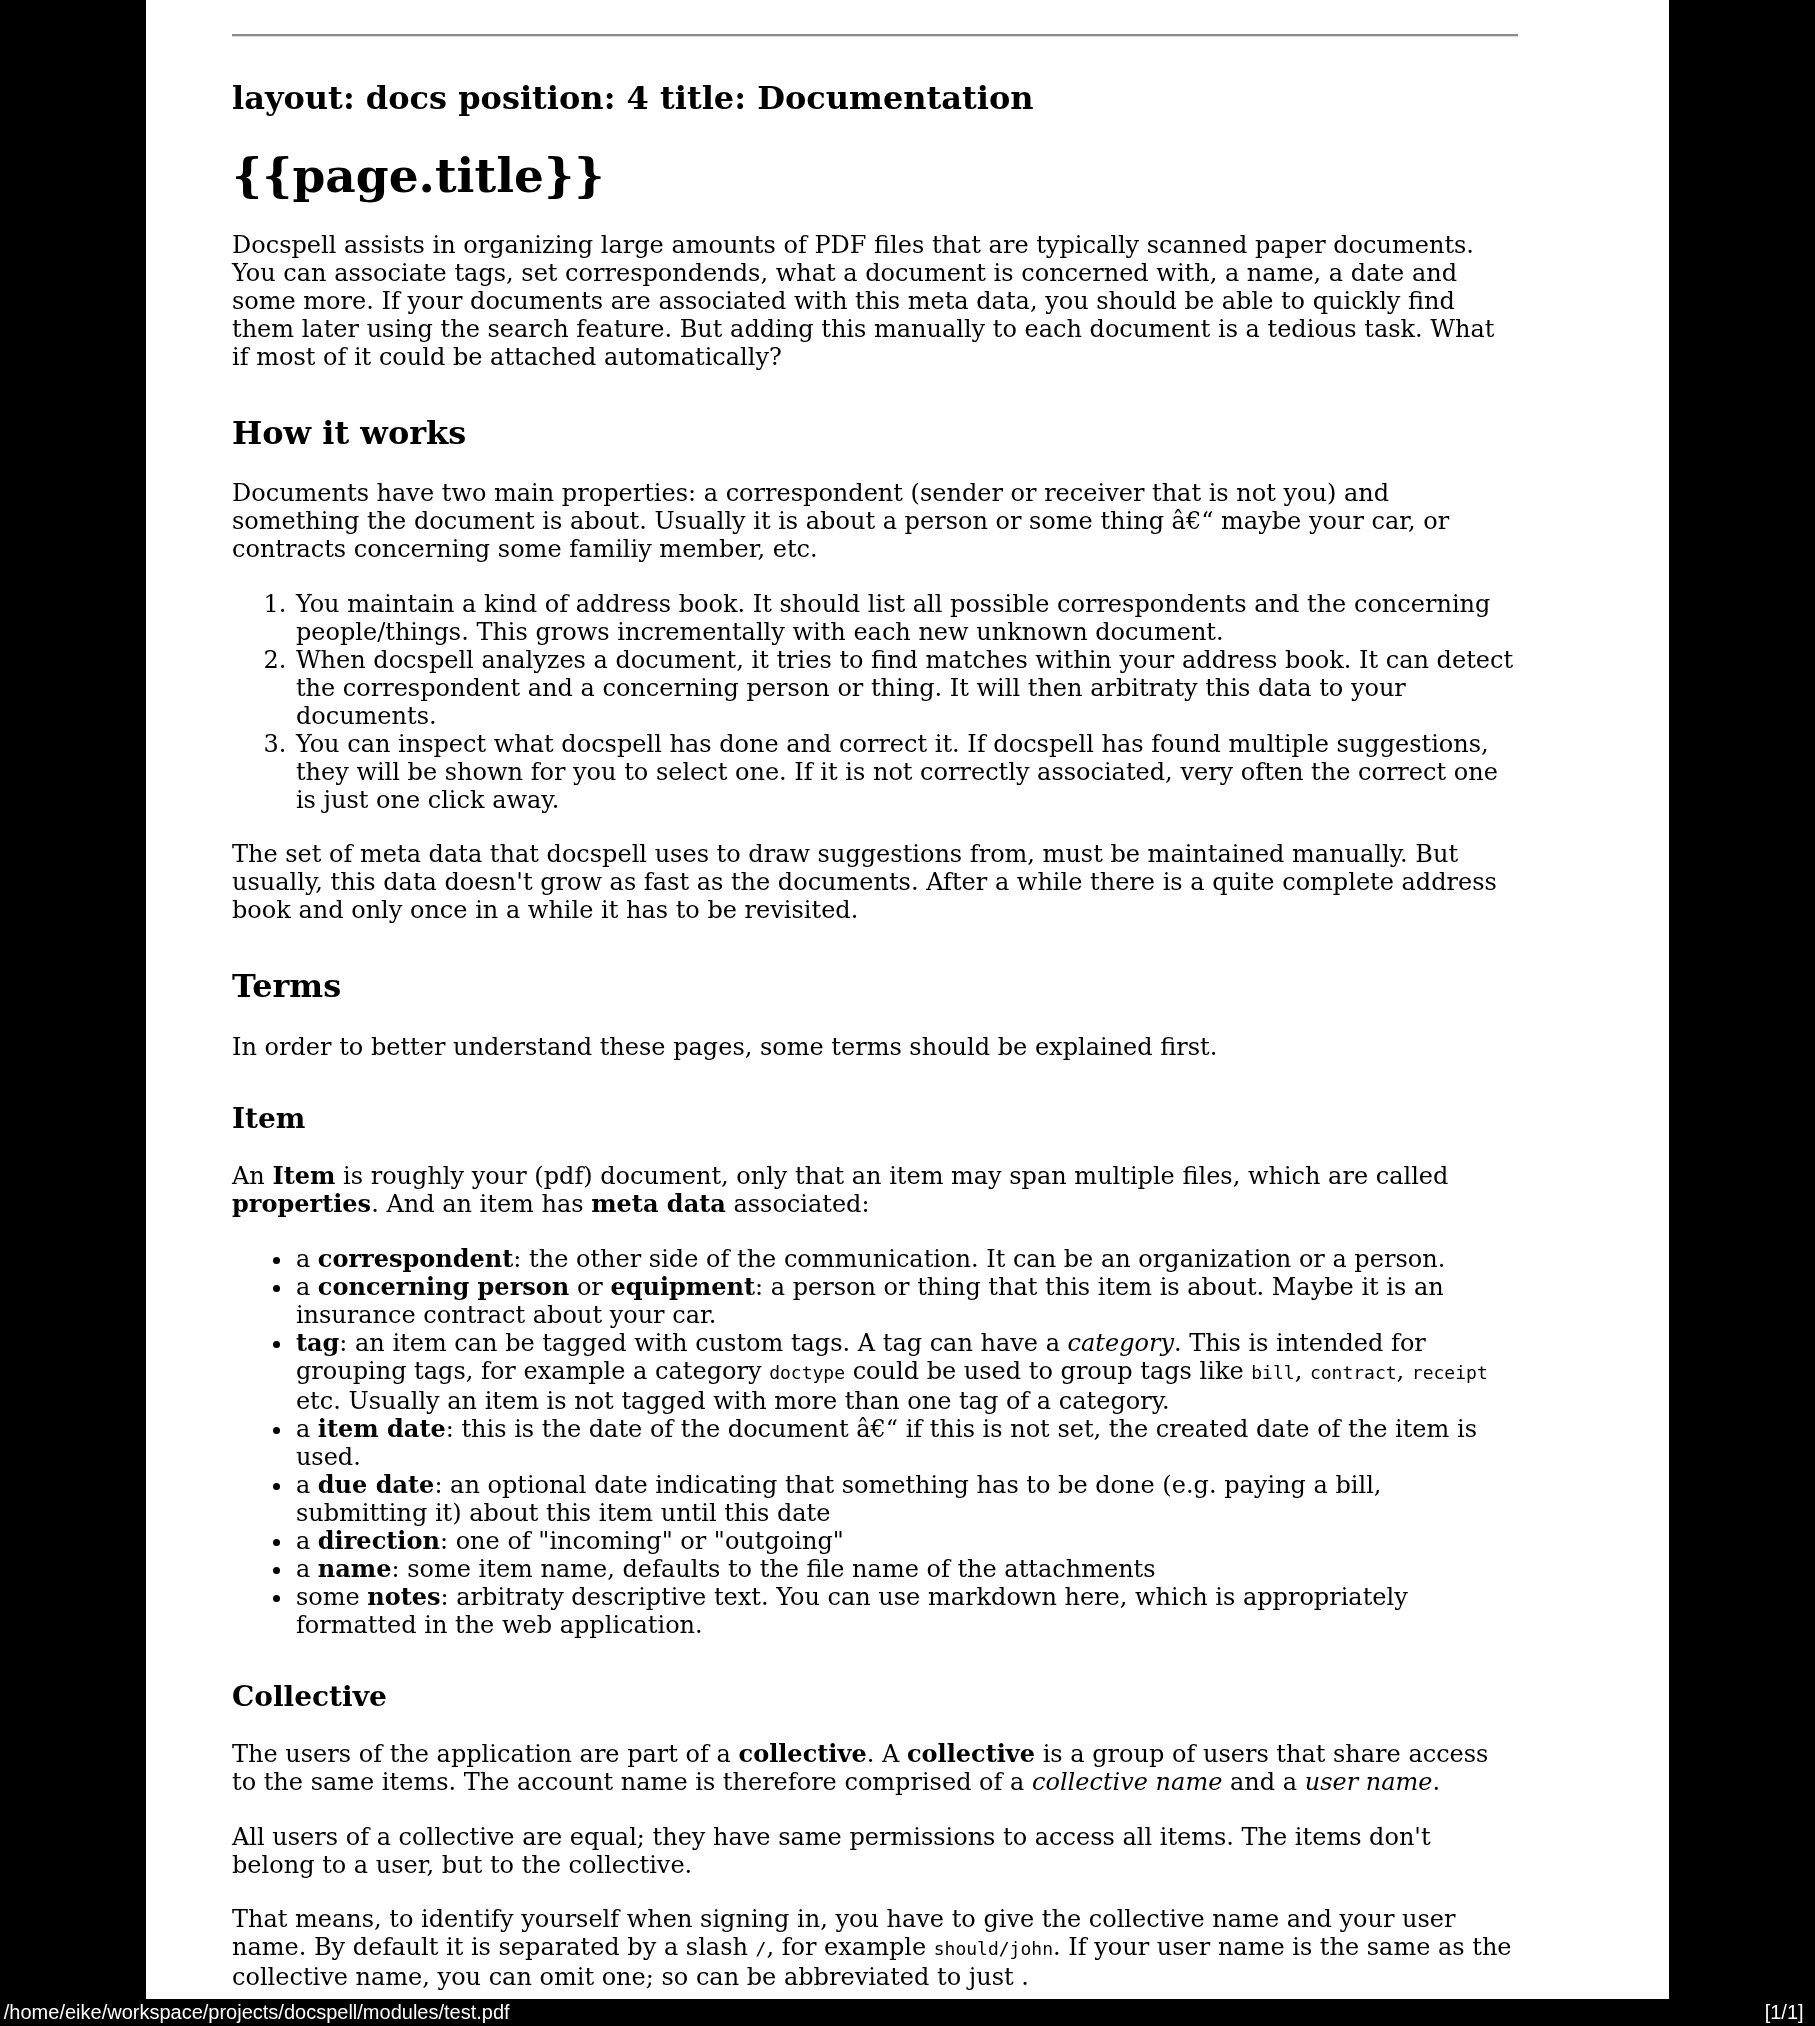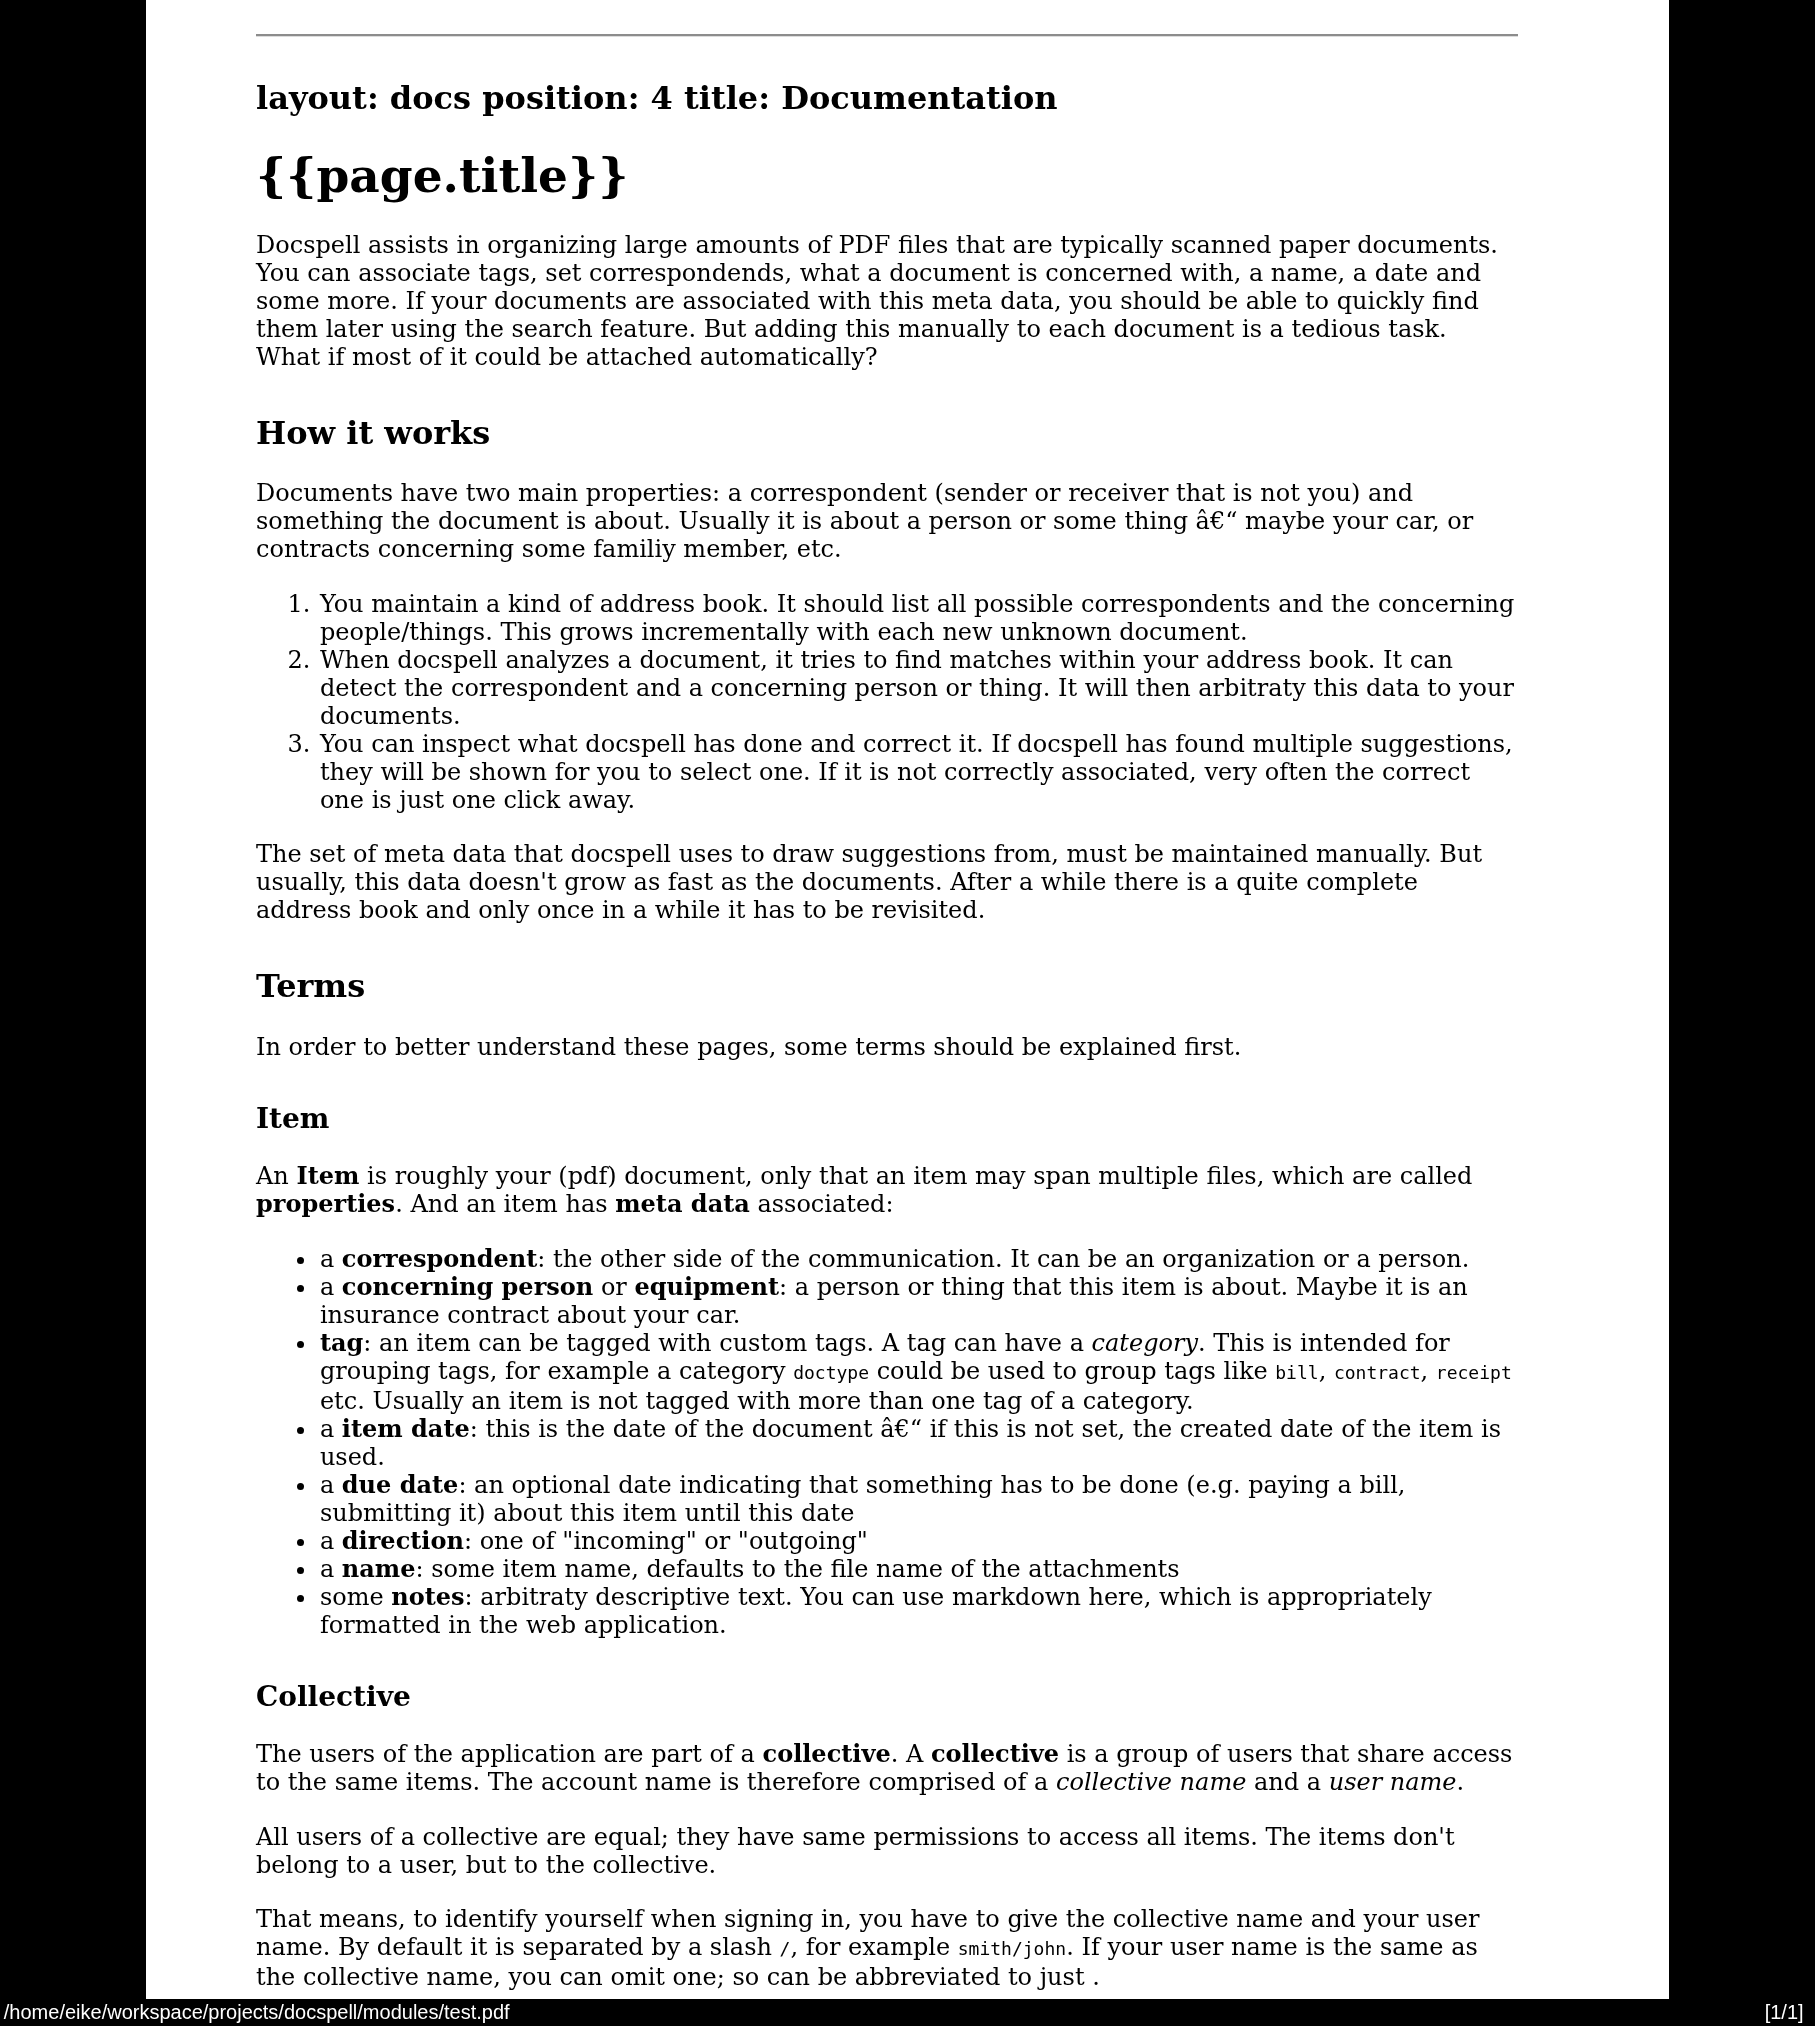--- a/index.html
+++ b/index.html
@@ -16,21 +16,21 @@
   body{
     width:1815px;height:2026px;position:relative;overflow:hidden;
     background:var(--background);
     font-family:"DejaVu Serif", serif;
   }
   .page{
     position:absolute;left:146px;top:0;width:1523px;height:1999px;
     background:var(--page);overflow:hidden;
   }
   .content{
-    padding:34px 151px 0 110px;
+    padding:34px 151px 0 86px;
     color:var(--text);
     font-size:24px;line-height:28px;
   }
   .content hr{
     border:none;height:1.9px;background:var(--rule);
     box-shadow:0 0.9px 0 var(--rule-light);
     margin:0;
   }
   .content h1{font-size:47px;line-height:1.2;margin:30px 0 24.6px;font-weight:bold;}
   .content h2{font-size:32px;line-height:1.25;margin:42px 0 0;font-weight:bold;}
@@ -79,21 +79,21 @@
         <li><strong>tag</strong>: an item can be tagged with custom tags. A tag can have a <em>category</em>. This is intended for grouping tags, for example a category <code>doctype</code> could be used to group tags like <code>bill</code>, <code>contract</code>, <code>receipt</code> etc. Usually an item is not tagged with more than one tag of a category.</li>
         <li>a <strong>item date</strong>: this is the date of the document â€“ if this is not set, the created date of the item is used.</li>
         <li>a <strong>due date</strong>: an optional date indicating that something has to be done (e.g. paying a bill, submitting it) about this item until this date</li>
         <li>a <strong>direction</strong>: one of "incoming" or "outgoing"</li>
         <li>a <strong>name</strong>: some item name, defaults to the file name of the attachments</li>
         <li>some <strong>notes</strong>: arbitraty descriptive text. You can use markdown here, which is appropriately formatted in the web application.</li>
       </ul>
       <h3>Collective</h3>
       <p>The users of the application are part of a <strong>collective</strong>. A <strong>collective</strong> is a group of users that share access to the same items. The account name is therefore comprised of a <em>collective name</em> and a <em>user name</em>.</p>
       <p>All users of a collective are equal; they have same permissions to access all items. The items don't belong to a user, but to the collective.</p>
-      <p>That means, to identify yourself when signing in, you have to give the collective name and your user name. By default it is separated by a slash <code>/</code>, for example <code>smith/john</code>. If your user name is the same as the collective name, you can omit one; so  can be abbreviated to just .</p>
+      <p>That means, to identify yourself when signing in, you have to give the collective name and your user name. By default it is separated by a slash <code>/</code>, for example <code>should/john</code>. If your user name is the same as the collective name, you can omit one; so  can be abbreviated to just .</p>
     </div>
 </div>
 
 <div class="statusbar">
   <span>/home/eike/workspace/projects/docspell/modules/test.pdf</span>
   <span>[1/1]</span>
 </div>
 
 
 </body></html>

